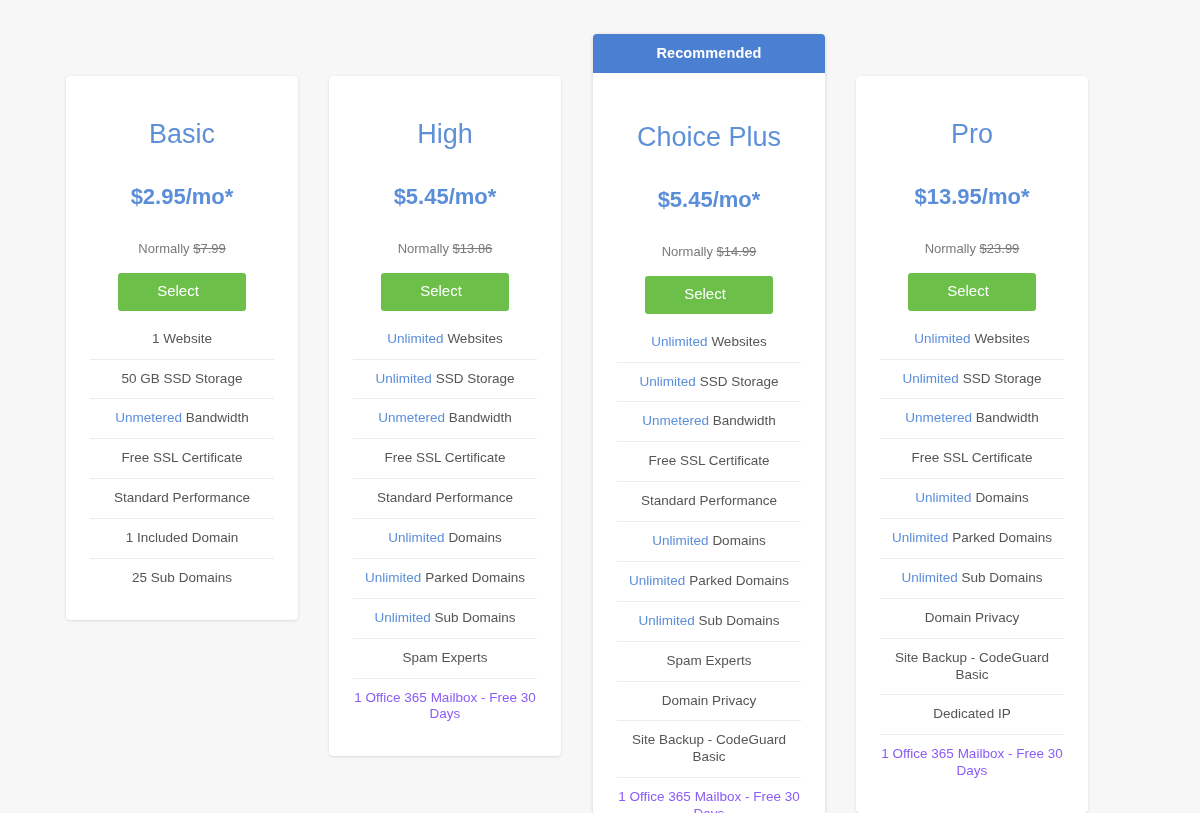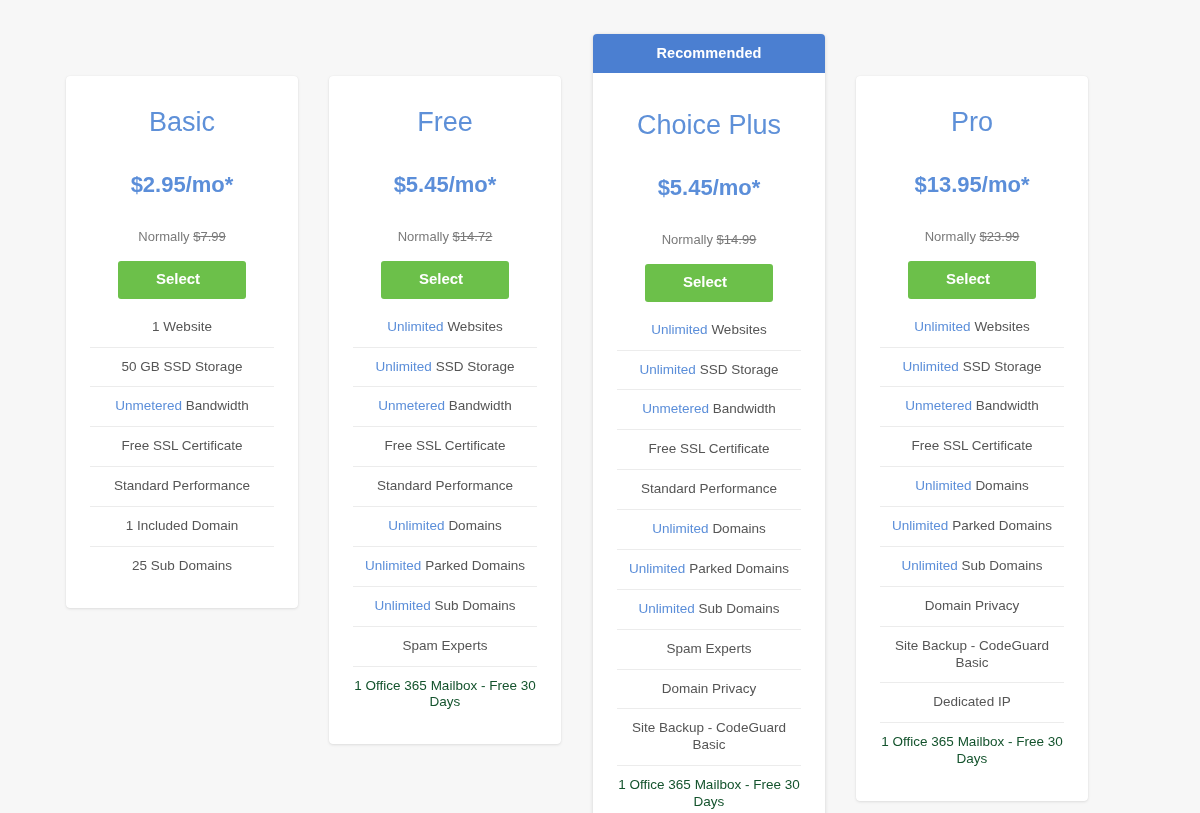--- a/index.html
+++ b/index.html
@@ -48,21 +48,21 @@
 
   .card-head {
     padding: 0 14px;
     text-align: center;
   }
 
   .plan-name {
     color: #5e90d8;
     font-size: 27px;
     font-weight: normal;
-    margin: 0;
+    margin: 12px;
     padding: 32px 0 0 0;
     line-height: 1.1;
   }
 
   .featured .plan-name {
     padding-top: 38px;
   }
 
   .plan-price {
     color: #5b8ed9;
@@ -92,21 +92,20 @@
     background: #6cc04a;
     color: #ffffff;
     font-family: "Liberation Sans", sans-serif;
     font-size: 15px;
     border: none;
     border-radius: 3px;
     padding: 10px 8px 11px 0;
     cursor: pointer;
     text-align: center;
     line-height: 1.1;
-    font-weight: bold;
   }
 
   .features {
     list-style: none;
     margin: 0;
     padding: 0 24px;
   }
 
   .feature-row {
     font-size: 13.5px;
@@ -120,21 +119,21 @@
   .feature-row:first-child {
     border-top: none;
     padding-top: 20px;
   }
 
   .feature-row .hl {
     color: #5b8ed9;
   }
 
   .feature-row.link-row {
-    color: #14532d;
+    color: #8b5cf6;
   }
 
   .help-icon {
     display: inline-block;
     width: 13px;
     height: 13px;
     border: 1px solid #cfcfcf;
     border-radius: 50%;
     color: #c2c2c2;
     font-size: 9.5px;
@@ -161,23 +160,23 @@
         <li class="feature-row"><span>50 GB SSD Storage</span></li>
         <li class="feature-row"><span class="hl">Unmetered</span> <span>Bandwidth</span></li>
         <li class="feature-row"><span>Free SSL Certificate</span></li>
         <li class="feature-row"><span>Standard Performance</span></li>
         <li class="feature-row"><span>1 Included Domain</span></li>
         <li class="feature-row"><span>25 Sub Domains</span></li>
       </ul>
     </div>
     <div class="plan-card" style="left: 329px; top: 76px;">
       <div class="card-head">
-        <h2 class="plan-name">Free</h2>
+        <h2 class="plan-name">High</h2>
         <p class="plan-price">$5.45/mo*</p>
-        <p class="plan-normally"><span>Normally</span> <span class="struck">$14.72</span></p>
+        <p class="plan-normally"><span>Normally</span> <span class="struck">$13.86</span></p>
         <button class="select-button">Select</button>
       </div>
       <ul class="features">
         <li class="feature-row"><span class="hl">Unlimited</span> <span>Websites</span></li>
         <li class="feature-row"><span class="hl">Unlimited</span> <span>SSD Storage</span></li>
         <li class="feature-row"><span class="hl">Unmetered</span> <span>Bandwidth</span></li>
         <li class="feature-row"><span>Free SSL Certificate</span></li>
         <li class="feature-row"><span>Standard Performance</span></li>
         <li class="feature-row"><span class="hl">Unlimited</span> <span>Domains</span></li>
         <li class="feature-row"><span class="hl">Unlimited</span> <span>Parked Domains</span></li>

